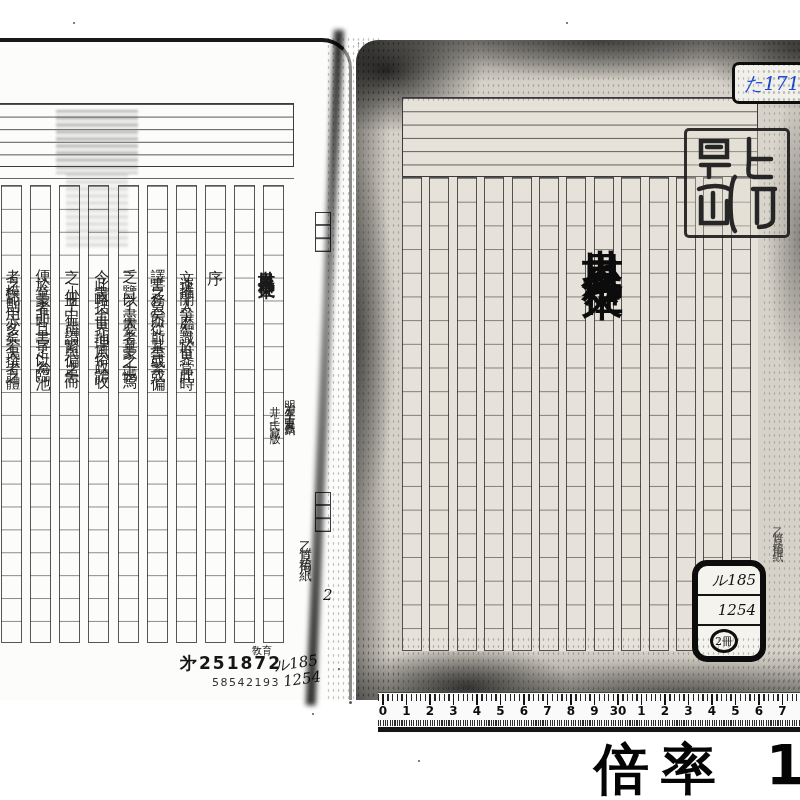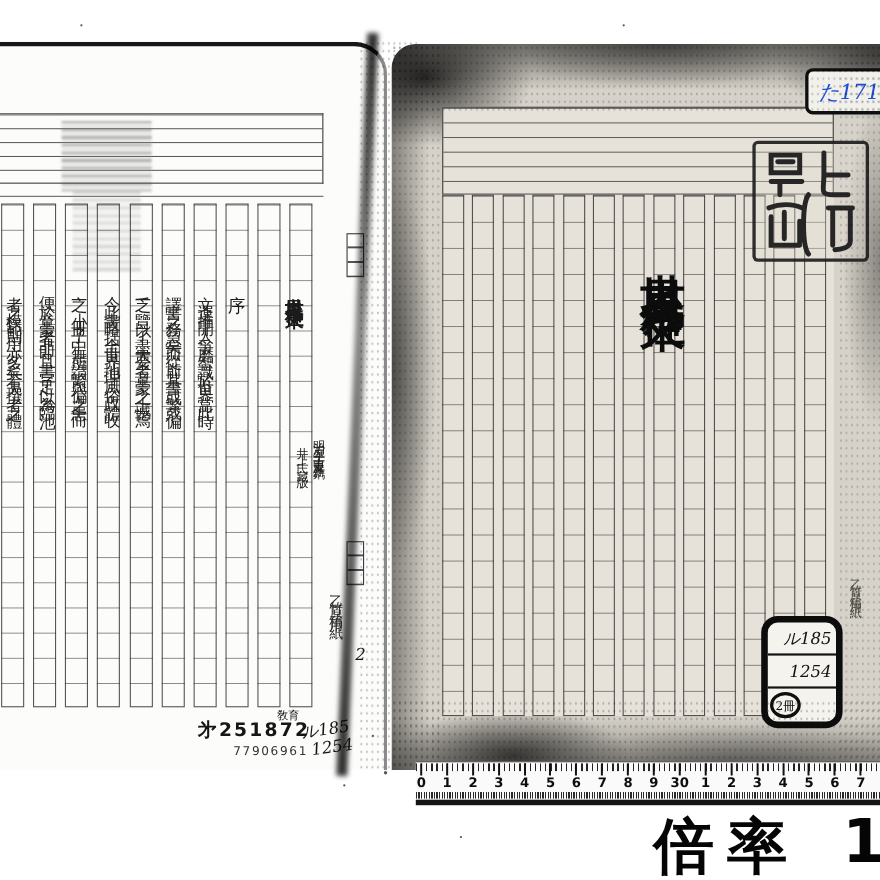--- a/index.html
+++ b/index.html
@@ -82,21 +82,21 @@
   .shelf-label{position:absolute;left:332px;top:22px;width:106px;height:42px;
     background:#f2f0ea;border:3.5px solid #0e0e0e;border-radius:7px;
     font-size:19px;font-style:italic;padding:6px 0 0 9px;color:#1d4ed8;margin-left:44px;}
   .seal{position:absolute;left:328px;top:88px;width:106px;height:110px;
     border:3px solid rgba(25,25,25,.9);border-radius:5px;background:rgba(225,220,210,.35);}
   .cover-title{left:582px;top:216px;font-size:41px;letter-spacing:6px;font-weight:bold;color:#0c0c0c;}
   .call-label{position:absolute;left:336px;top:520px;width:74px;height:102px;
     background:#f5f3ed;border:6px solid #0c0c0c;border-radius:15px;overflow:hidden;}
   .call-row{height:30px;border-bottom:2px solid #141414;display:flex;align-items:center;
     justify-content:flex-end;padding-right:4px;font-size:15px;font-style:italic;color:#111;}
-  .call-row:last-child{border-bottom:none;justify-content:flex-start;padding-left:2px;}
+  .call-row:last-child{border-bottom:none;justify-content:flex-start;padding-left:12px;}
   .circ{display:inline-flex;align-items:center;justify-content:center;
     min-width:28px;height:24px;border:3px solid #0f0f0f;border-radius:50%;
     font-size:11px;font-style:normal;}
 
   
   .ruler{position:absolute;left:378px;top:692px;width:422px;height:41px;background:#fafafa;
     border-top:1px solid #444;}
   .ticks{position:absolute;left:0;right:0;}
   .t-mm{top:1px;height:7px;background-image:repeating-linear-gradient(90deg,#232323 0 1.2px,transparent 1.2px 4.7px);}
   .t-cm{top:1px;height:11px;background-image:repeating-linear-gradient(90deg,#111 0 1.8px,transparent 1.8px 23.5px);background-position-x:4px;}
@@ -147,21 +147,21 @@
   <div class="vtext hand v-body" style="left:150px;">譯書之務急矣而從前其書或繁或偏</div>
   <div class="vtext hand v-body" style="left:122px;">乏一覽以了盡大要者童蒙之士憾焉</div>
   <div class="vtext hand v-body" style="left:94px;">今此書略括全世界地理風俗政體收</div>
   <div class="vtext hand v-body" style="left:64px;">之一小冊子中無所謂繁與偏之患而</div>
   <div class="vtext hand v-body" style="left:35px;">便於童蒙者非即且書字足以為臨池</div>
   <div class="vtext hand v-body" style="left:5px;">者之模範則用亦多矣若夫撰者之體</div>
 
   <div class="vtext v-brand">乙竹原稿用紙</div>
   <div class="ann pg2">2</div>
   <div class="ann acc-no">㐧251872</div>
-  <div class="ann ctl-no">77906961</div>
+  <div class="ann ctl-no">58542193</div>
   <div class="ann cat">敎育</div>
   <div class="ann cn1">ル185</div>
   <div class="ann cn2">1254</div>
 
   <div class="gutter">
     <div class="gutter-line"></div>
     <div class="grain"></div>
   </div>
 
   <div class="right-page">

